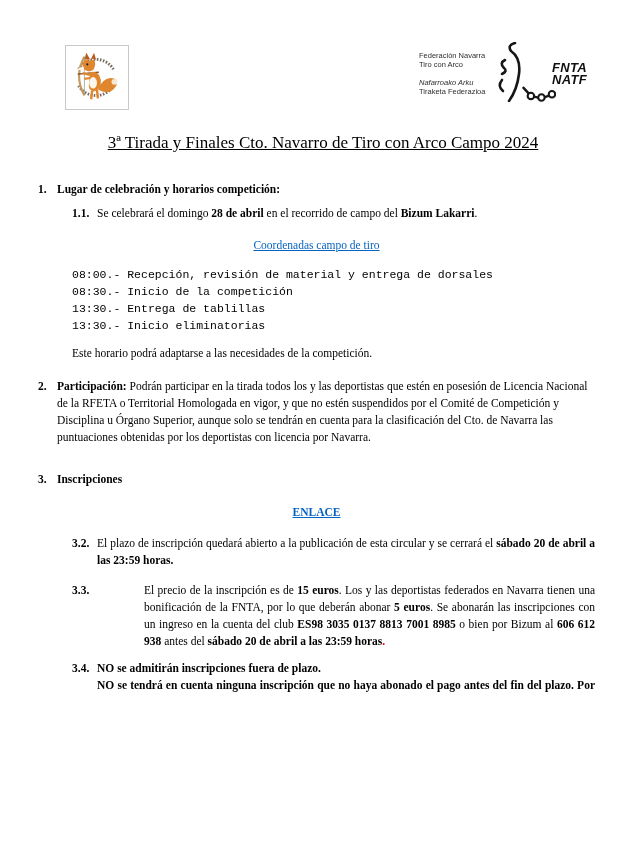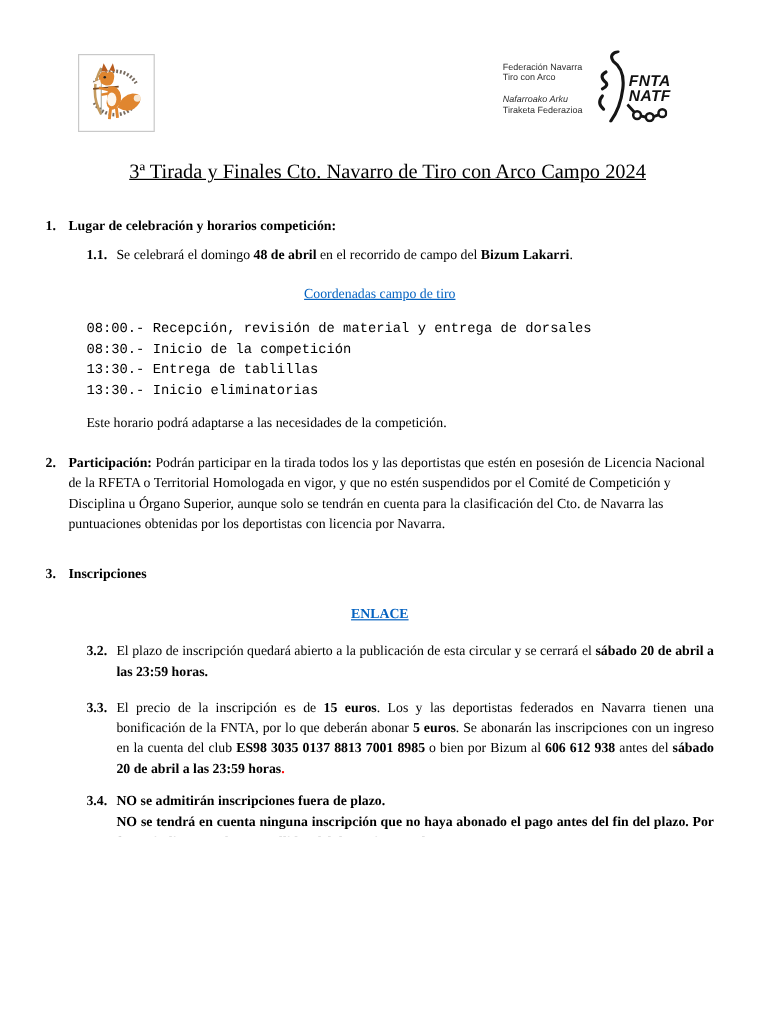--- a/index.html
+++ b/index.html
@@ -11,21 +11,21 @@
     font-size:11.5px;line-height:17px;color:#000;
     overflow:hidden;
   }
   
   .header{position:relative;height:120px;}
   .club-logo{position:absolute;left:65px;top:45px;width:62px;height:63px;border:1px solid #c9c9c9;background:#fff;}
   .fed-text{position:absolute;left:419px;top:51px;width:88px;
     font-family:"Liberation Sans",sans-serif;font-size:7.5px;line-height:9px;color:#2e2e2e;}
   .fed-text .eu{font-style:italic;margin-top:9px;}
   .archer-wrap{position:absolute;left:497px;top:42px;width:26px;height:60px;}
-  .acr{position:absolute;left:524px;top:62px;
+  .acr{position:absolute;left:552px;top:62px;
     font-family:"Liberation Sans",sans-serif;font-weight:700;font-style:italic;
     font-size:13px;line-height:12px;color:#111;letter-spacing:.3px;}
   .chain-wrap{position:absolute;left:522px;top:85px;width:34px;height:17px;}
   
   .title{margin:12px 0 0;text-align:center;font-size:17px;line-height:21px;text-decoration:underline;padding-left:13px;}
   
   .content{padding:0 38px;}
   .row{display:flex;}
   .n1{flex:none;width:19px;font-weight:700;}
   .t1{flex:1;}
@@ -41,21 +41,21 @@
   .mt-i11{margin-top:7px;}
   .mt-coords{margin-top:15px;}
   .mt-domingo{margin-top:0;margin-left:2px;}
   .mt-schedule{margin-top:12px;font-family:Liberation Mono, monospace;}
   .mt-note{margin-top:11px;}
   .mt-s2{margin-top:16px;}
   .mt-s3{margin-top:25px;}
   .mt-i31{margin-top:12px;}
   .mt-enlace{margin-top:16px;}
   .mt-i32{margin-top:14px;}
-  .mt-i33{margin-top:13px;}
+  .mt-i33{margin-top:13px;gap:47px;}
   .mt-i34{margin-top:10px;}
 </style>
 </head>
 <body>
 
 <div class="page">
 
   <div class="header">
 
     <div class="club-logo">
@@ -115,21 +115,21 @@
 
   <div class="content">
 
     <div class="row mt-heading1">
       <span class="n1">1.</span>
       <span class="t1 bold">Lugar de celebración y horarios competición:</span>
     </div>
 
     <div class="row sub mt-i11">
       <span class="n2">1.1.</span>
-      <span class="t1"><span>Se celebrará el domingo </span><span class="bold">48 de abril</span><span> en el recorrido de campo del </span><span class="bold">Bizum Lakarri</span><span>.</span></span>
+      <span class="t1"><span>Se celebrará el domingo </span><span class="bold">28 de abril</span><span> en el recorrido de campo del </span><span class="bold">Bizum Lakarri</span><span>.</span></span>
     </div>
 
     <div class="center mt-coords">
       <a class="link">Coordenadas campo de tiro</a>
     </div>
 
 
     <div class="indent2 mt-schedule">
       <div>08:00.- Recepción, revisión de material y entrega de dorsales</div>
       <div>08:30.- Inicio de la competición</div>

